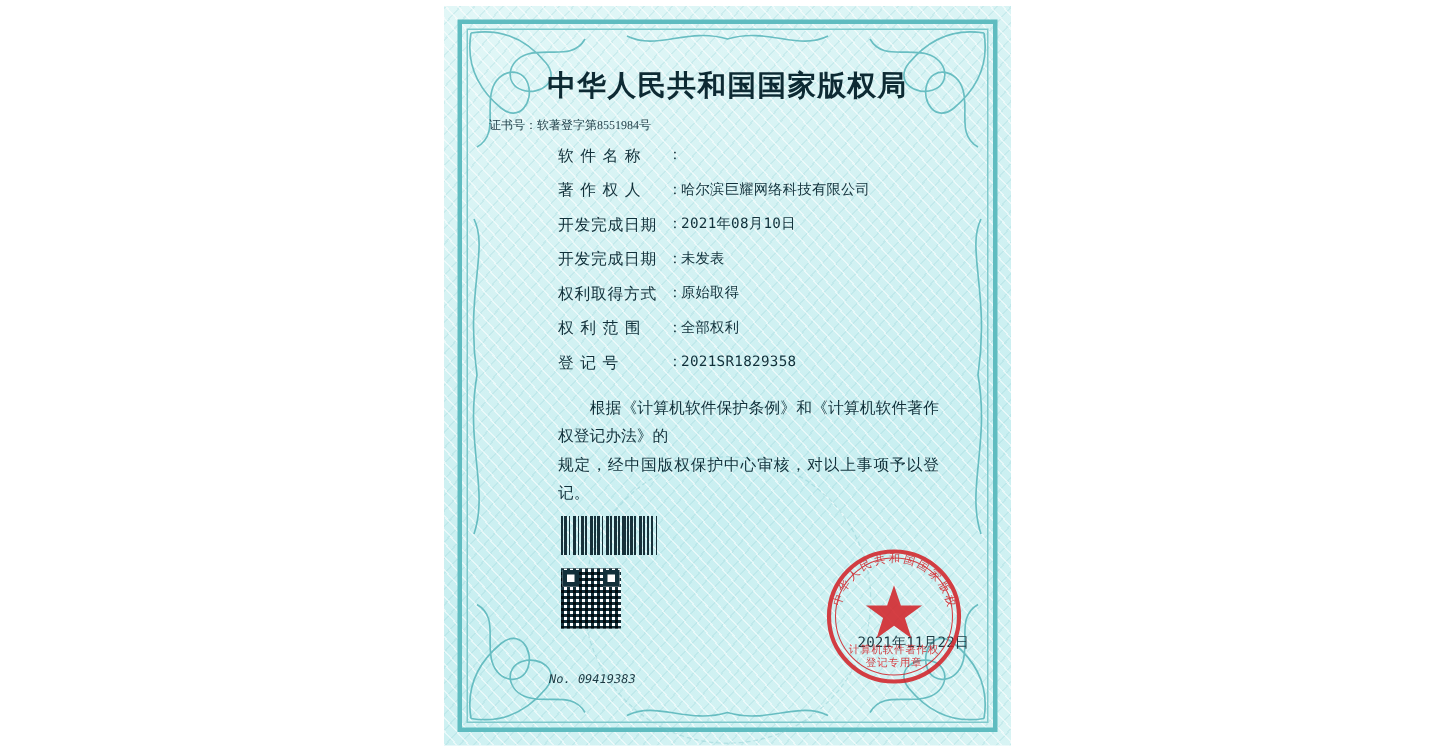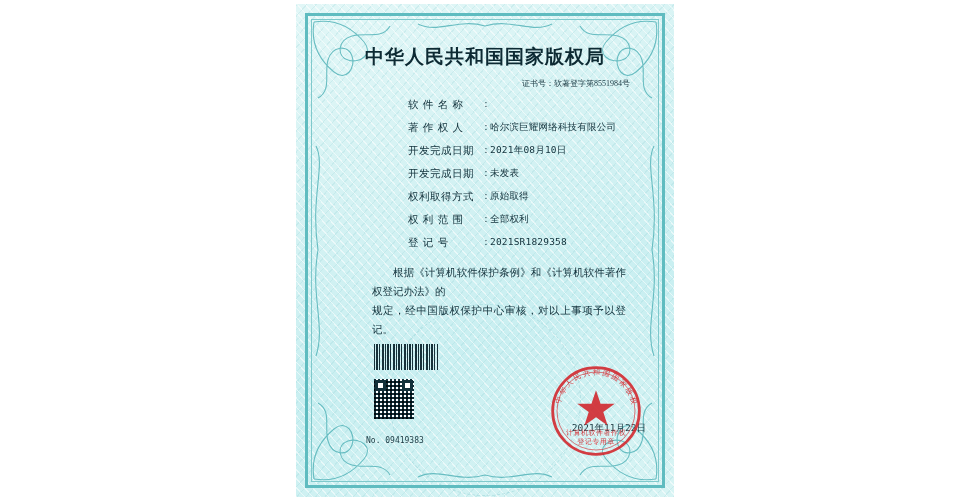--- a/index.html
+++ b/index.html
@@ -94,41 +94,40 @@
     text-align: center;
     font-size: 21px;
     letter-spacing: 1px;
     color: #0d2a33;
     font-weight: 700;
     margin-top: 8px;
     font-family: "DejaVu Serif", "Liberation Serif", serif;
   }
 
   .cert-no {
-    text-align: right;
+    text-align: left;
     font-size: 8px;
     color: #23414a;
     margin-top: 8px;
     padding-right: 14px;
     letter-spacing: 0px;
   }
 
   .fields {
     margin-top: 8px;
     padding-left: 46px;
     padding-right: 10px;
   }
   .field-row {
     display: flex;
     align-items: flex-start;
     font-size: 10.5px;
     color: #11303a;
     margin-bottom: 9px;
     line-height: 14px;
-    margin-left: 36px;
   }
   .field-label {
     width: 74px;
     flex: 0 0 74px;
     letter-spacing: 0.5px;
     font-family: "DejaVu Serif", "Liberation Serif", serif;
   }
   .field-colon {
     flex: 0 0 8px;
     text-align: center;
@@ -189,24 +188,25 @@
     background: #ffffff;
     border: 3px solid #12303a;
     box-sizing: border-box;
   }
   .qr::before { left: 1px; top: 1px; }
   .qr::after  { right: 1px; top: 1px; }
 
   .serial {
     position: absolute;
     left: 70px;
-    top: 432px;
+    top: 444px;
     font-size: 8px;
     color: #1d3a43;
     font-family: "DejaVu Sans Mono", "Liberation Mono", monospace;
+    font-style: italic;
   }
 
   .issue-date {
     position: absolute;
     right: 28px;
     top: 418px;
     font-size: 9.5px;
     color: #1d3a43;
     font-family: "DejaVu Sans Mono", "Liberation Mono", monospace;
   }

